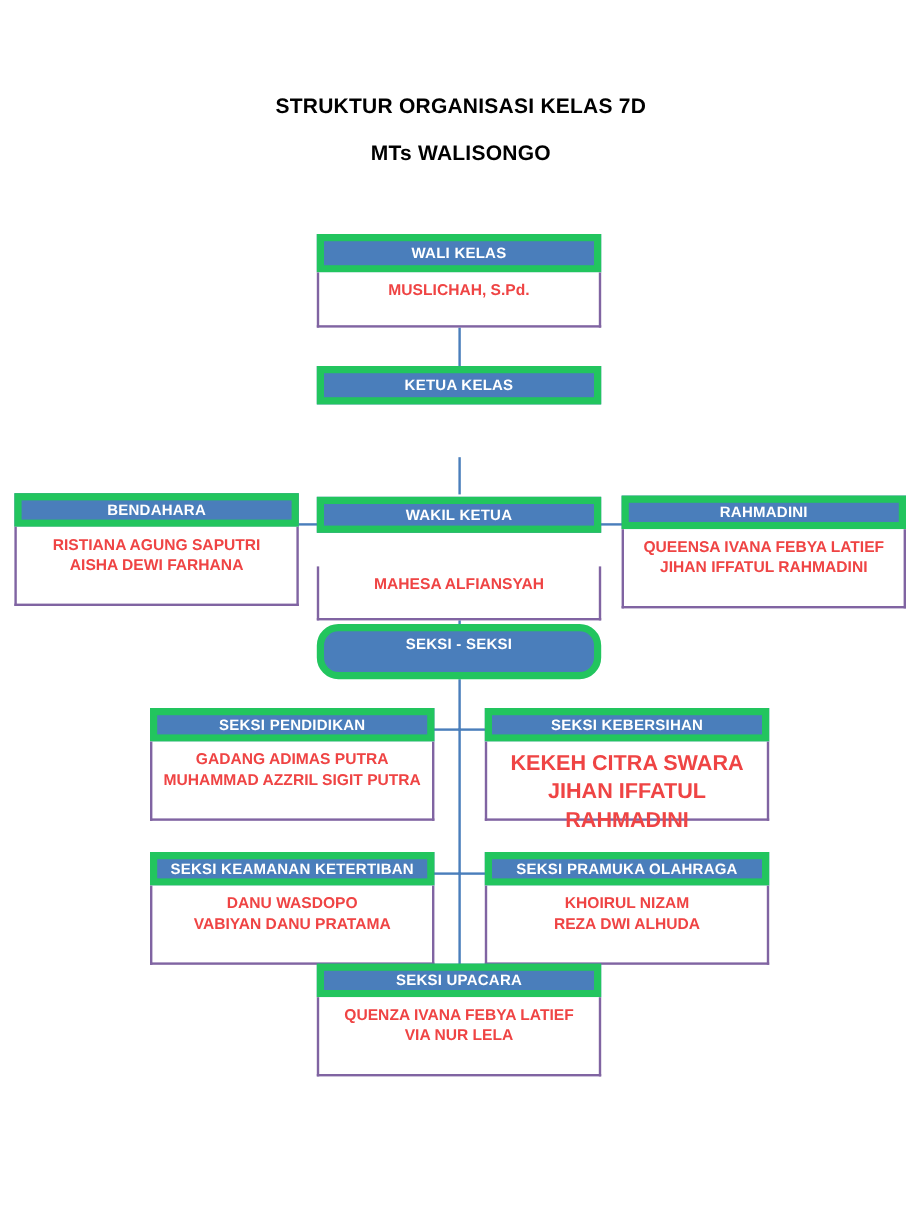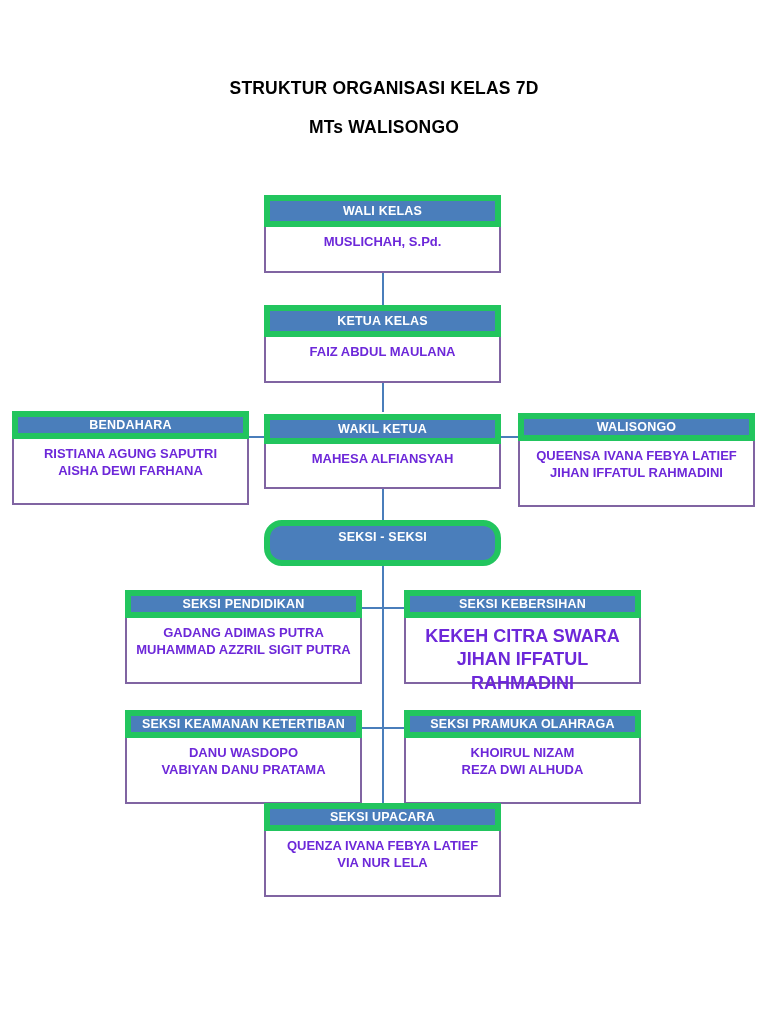--- a/index.html
+++ b/index.html
@@ -62,21 +62,21 @@
     display: flex;
     align-items: center;
     justify-content: center;
   }
   .node-body {
     box-sizing: border-box;
     width: 100%;
     background: #ffffff;
     border: 2px solid #8064a2;
     border-top: none;
-    color: #6d28d9;
+    color: #ef4444;
     font-weight: bold;
     text-align: center;
     padding-top: 7px;
     line-height: 1.30;
     white-space: pre-line;
   }
 
   
   .node-header.tall {
     height: 100%;
@@ -113,36 +113,35 @@
 
   <div class="connector h" style="left:382px; top:727px; width:23px;"></div>
 
   <div class="node" style="left:264px; top:195px; width:237px;">
     <div class="node-header" style="height:32px; font-size:12.5px;">WALI KELAS</div>
     <div class="node-body" style="height:46px; font-size:13px;">MUSLICHAH, S.Pd.</div>
   </div>
 
   <div class="node" style="left:264px; top:305px; width:237px;">
     <div class="node-header" style="height:32px; font-size:12.5px;">KETUA KELAS</div>
-    <div class="node-body" style="height:46px; font-size:13px;">FAIZ ABDUL MAULANA</div>
   </div>
 
   <div class="node" style="left:12px; top:411px; width:237px;">
     <div class="node-header" style="height:28px; font-size:12.5px;text-align:right;">BENDAHARA</div>
     <div class="node-body" style="height:66px; font-size:13px;">RISTIANA AGUNG SAPUTRI
 AISHA DEWI FARHANA</div>
   </div>
 
   <div class="node" style="left:264px; top:414px; width:237px;">
     <div class="node-header" style="height:30px; font-size:12.5px;">WAKIL KETUA</div>
-    <div class="node-body" style="height:45px; font-size:13px;">MAHESA ALFIANSYAH</div>
+    <div class="node-body" style="height:45px; font-size:13px;margin-top:28px;">MAHESA ALFIANSYAH</div>
   </div>
 
   <div class="node" style="left:518px; top:413px; width:237px;">
-    <div class="node-header" style="height:28px; font-size:12.5px;">WALISONGO</div>
+    <div class="node-header" style="height:28px; font-size:12.5px;">RAHMADINI</div>
     <div class="node-body" style="height:66px; font-size:13px;">QUEENSA IVANA FEBYA LATIEF
 JIHAN IFFATUL RAHMADINI</div>
   </div>
 
   <div class="node" style="left:264px; top:520px; width:237px; height:46px;">
     <div class="node-header tall" style="font-size:12.5px;">SEKSI - SEKSI</div>
   </div>
 
   <div class="node" style="left:125px; top:590px; width:237px;">
     <div class="node-header" style="height:28px; font-size:12.5px;">SEKSI PENDIDIKAN</div>

